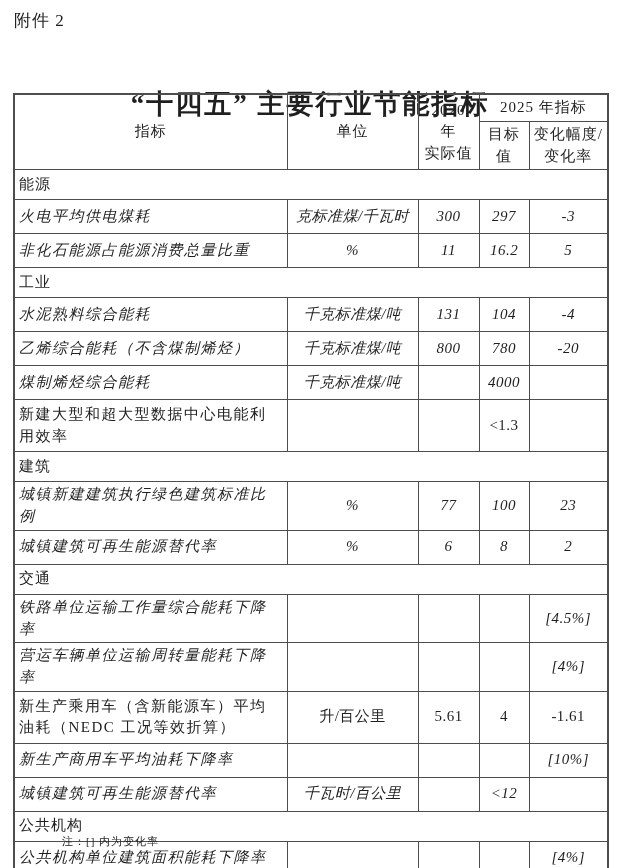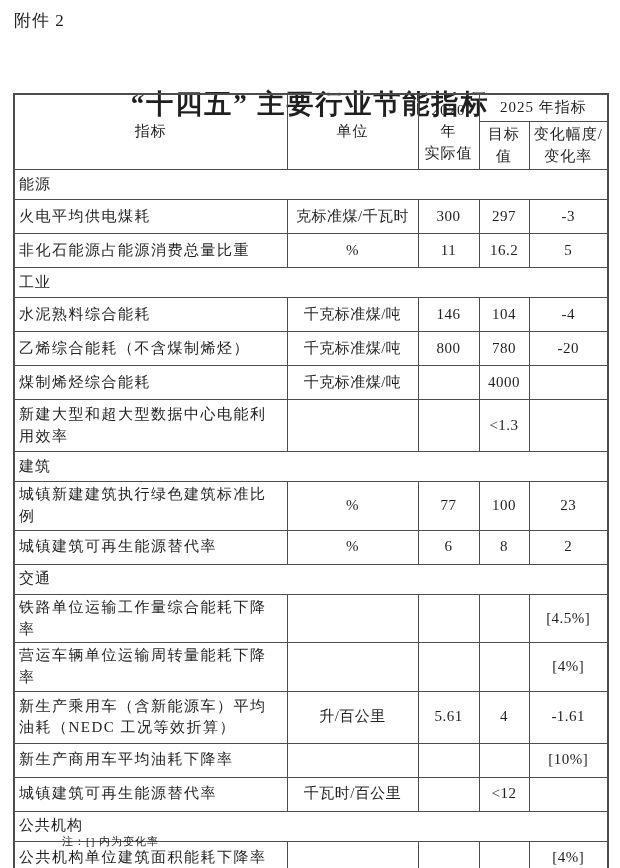--- a/index.html
+++ b/index.html
@@ -50,21 +50,21 @@
     padding-left: 7px;
     height: 30px;
   }
   td.c-ind {
     text-align: left;
     padding-left: 7px;
     letter-spacing: 1.5px;
   }
   td.c-unit { text-align: center; letter-spacing: 0.5px; }
   td.c-num  { text-align: center; font-size: 14.5px; letter-spacing: 0.5px; }
-  tr.row    { height: 34px; }
+  tr.row    { height: 34px; font-style: italic; }
   tr.row-2l { height: 52px; }
 
   .footnote {
     position: absolute; left: 14px; top: 834px;
     font-size: 11px; letter-spacing: 1px; margin-left: 48px;
   }
 </style>
 </head>
 <body>
 
@@ -114,21 +114,21 @@
         <td class="c-num">16.2</td>
         <td class="c-num">5</td>
       </tr>
 
       <tr>
         <td class="section-cell" colspan="5">工业</td>
       </tr>
       <tr class="row">
         <td class="c-ind">水泥熟料综合能耗</td>
         <td class="c-unit">千克标准煤/吨</td>
-        <td class="c-num">146</td>
+        <td class="c-num">131</td>
         <td class="c-num">104</td>
         <td class="c-num">-4</td>
       </tr>
       <tr class="row">
         <td class="c-ind">乙烯综合能耗（不含煤制烯烃）</td>
         <td class="c-unit">千克标准煤/吨</td>
         <td class="c-num">800</td>
         <td class="c-num">780</td>
         <td class="c-num">-20</td>
       </tr>

